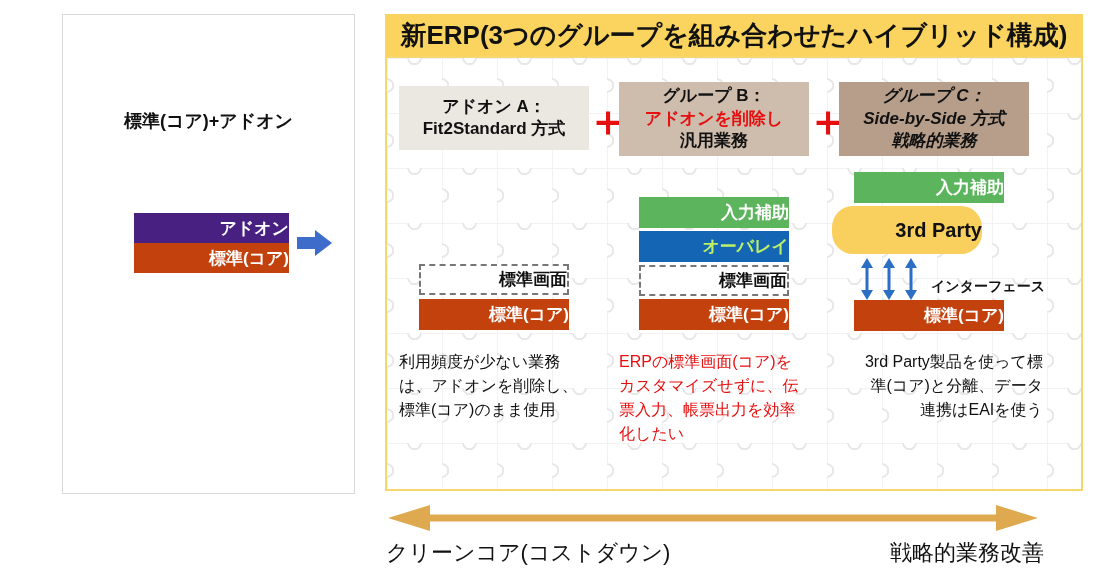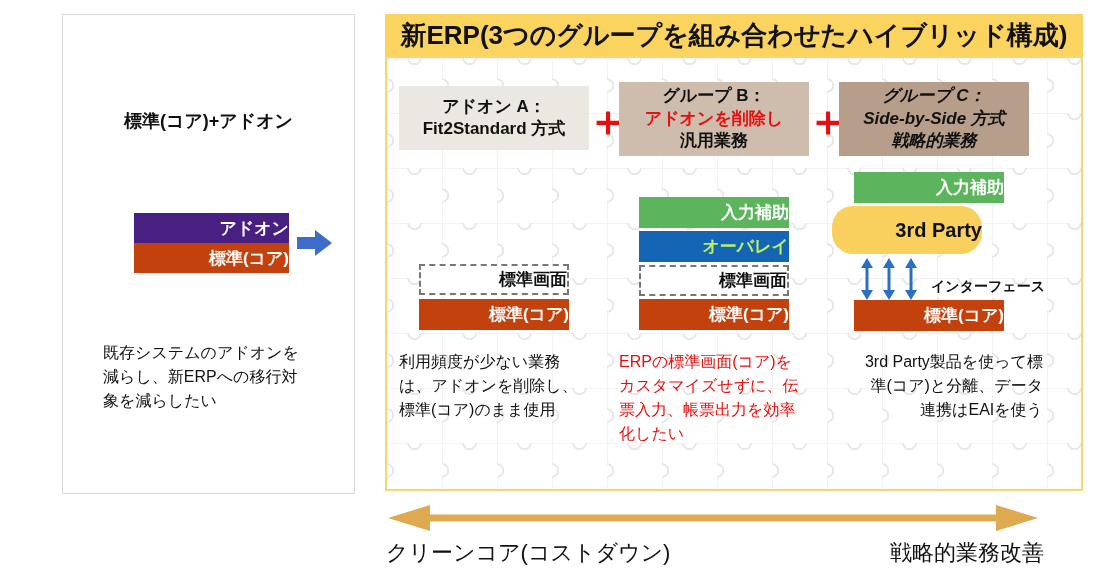--- a/index.html
+++ b/index.html
@@ -90,21 +90,20 @@
       <span>アドオン</span>
     </div>
     <div class="abs stackbox core" style="left:71px; top:228px; width:155px; height:30px;">
       <span>標準(コア)</span>
     </div>
 
     <svg class="abs" style="left:234px; top:213px;" width="36" height="30" viewBox="0 0 36 30">
       <polygon points="0,9 18,9 18,2 35,15 18,28 18,21 0,21" fill="#3d6ccb"></polygon>
     </svg>
 
-    <div class="abs old-desc">既存システムのアドオンを減らし、新ERPへの移行対象を減らしたい</div>
   </div>
 
   <div class="abs new-panel">
     <div class="abs center new-header">
       <span>新ERP(3つのグループを組み合わせたハイブリッド構成)</span>
     </div>
 
     <div class="abs new-body">
 
       <div class="abs ghead ghead-a">

